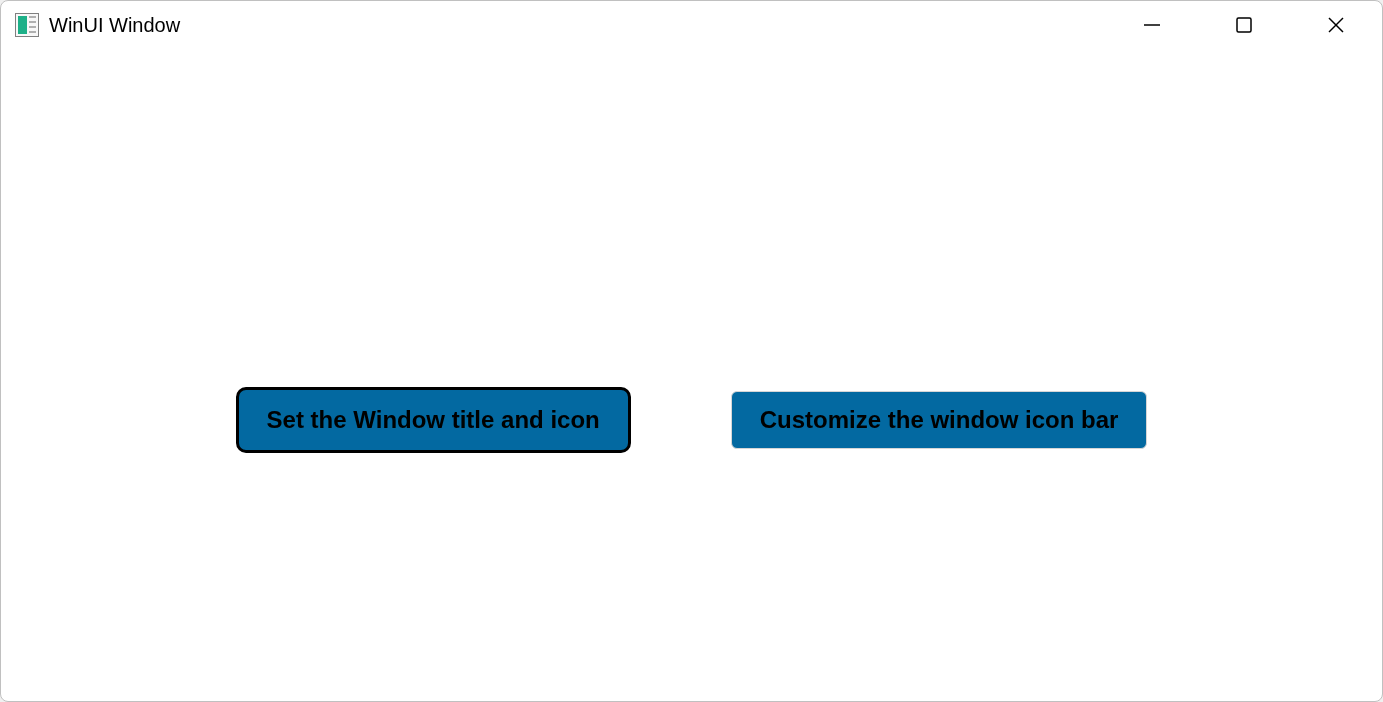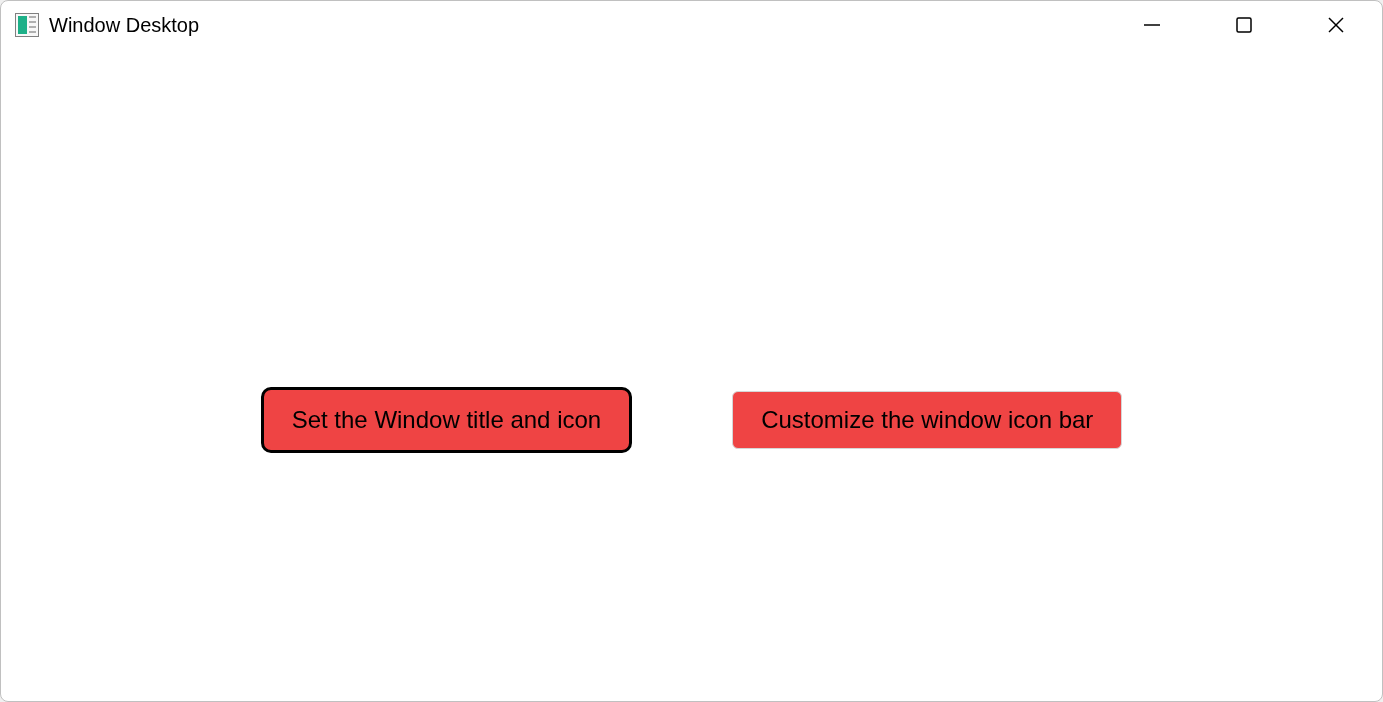--- a/index.html
+++ b/index.html
@@ -86,40 +86,40 @@
       display: flex;
       align-items: center;
       justify-content: center;
       gap: 100px;
       padding-top: 90px;
     }
     .btn {
       font-family: "Segoe UI", sans-serif;
       font-size: 24px;
       color: #000000;
-      background: #ef4444;
+      background: #0369a1;
       border: 1px solid #d6d6d6;
       border-radius: 6px;
       padding: 14px 28px;
       cursor: default;
-      font-weight: 400;
+      font-weight: 700;
     }
     .btn.focused {
       border: 3px solid #000000;
       border-radius: 10px;
       padding: 16px 28px;
     }
   </style>
 </head>
 <body>
 
 <div class="window">
   <div class="titlebar">
     <span class="app-icon"></span>
-    <span class="window-title">Window Desktop</span>
+    <span class="window-title">WinUI Window</span>
     <div class="window-controls">
       <div class="window-control">
         <svg viewBox="0 0 20 20">
           <line x1="2" y1="10" x2="18" y2="10" stroke="#000000" stroke-width="1.5"></line>
         </svg>
       </div>
       <div class="window-control">
         <svg viewBox="0 0 20 20">
           <rect x="3" y="3" width="14" height="14" stroke="#000000" stroke-width="1.5" fill="none" rx="1.5"></rect>
         </svg>

